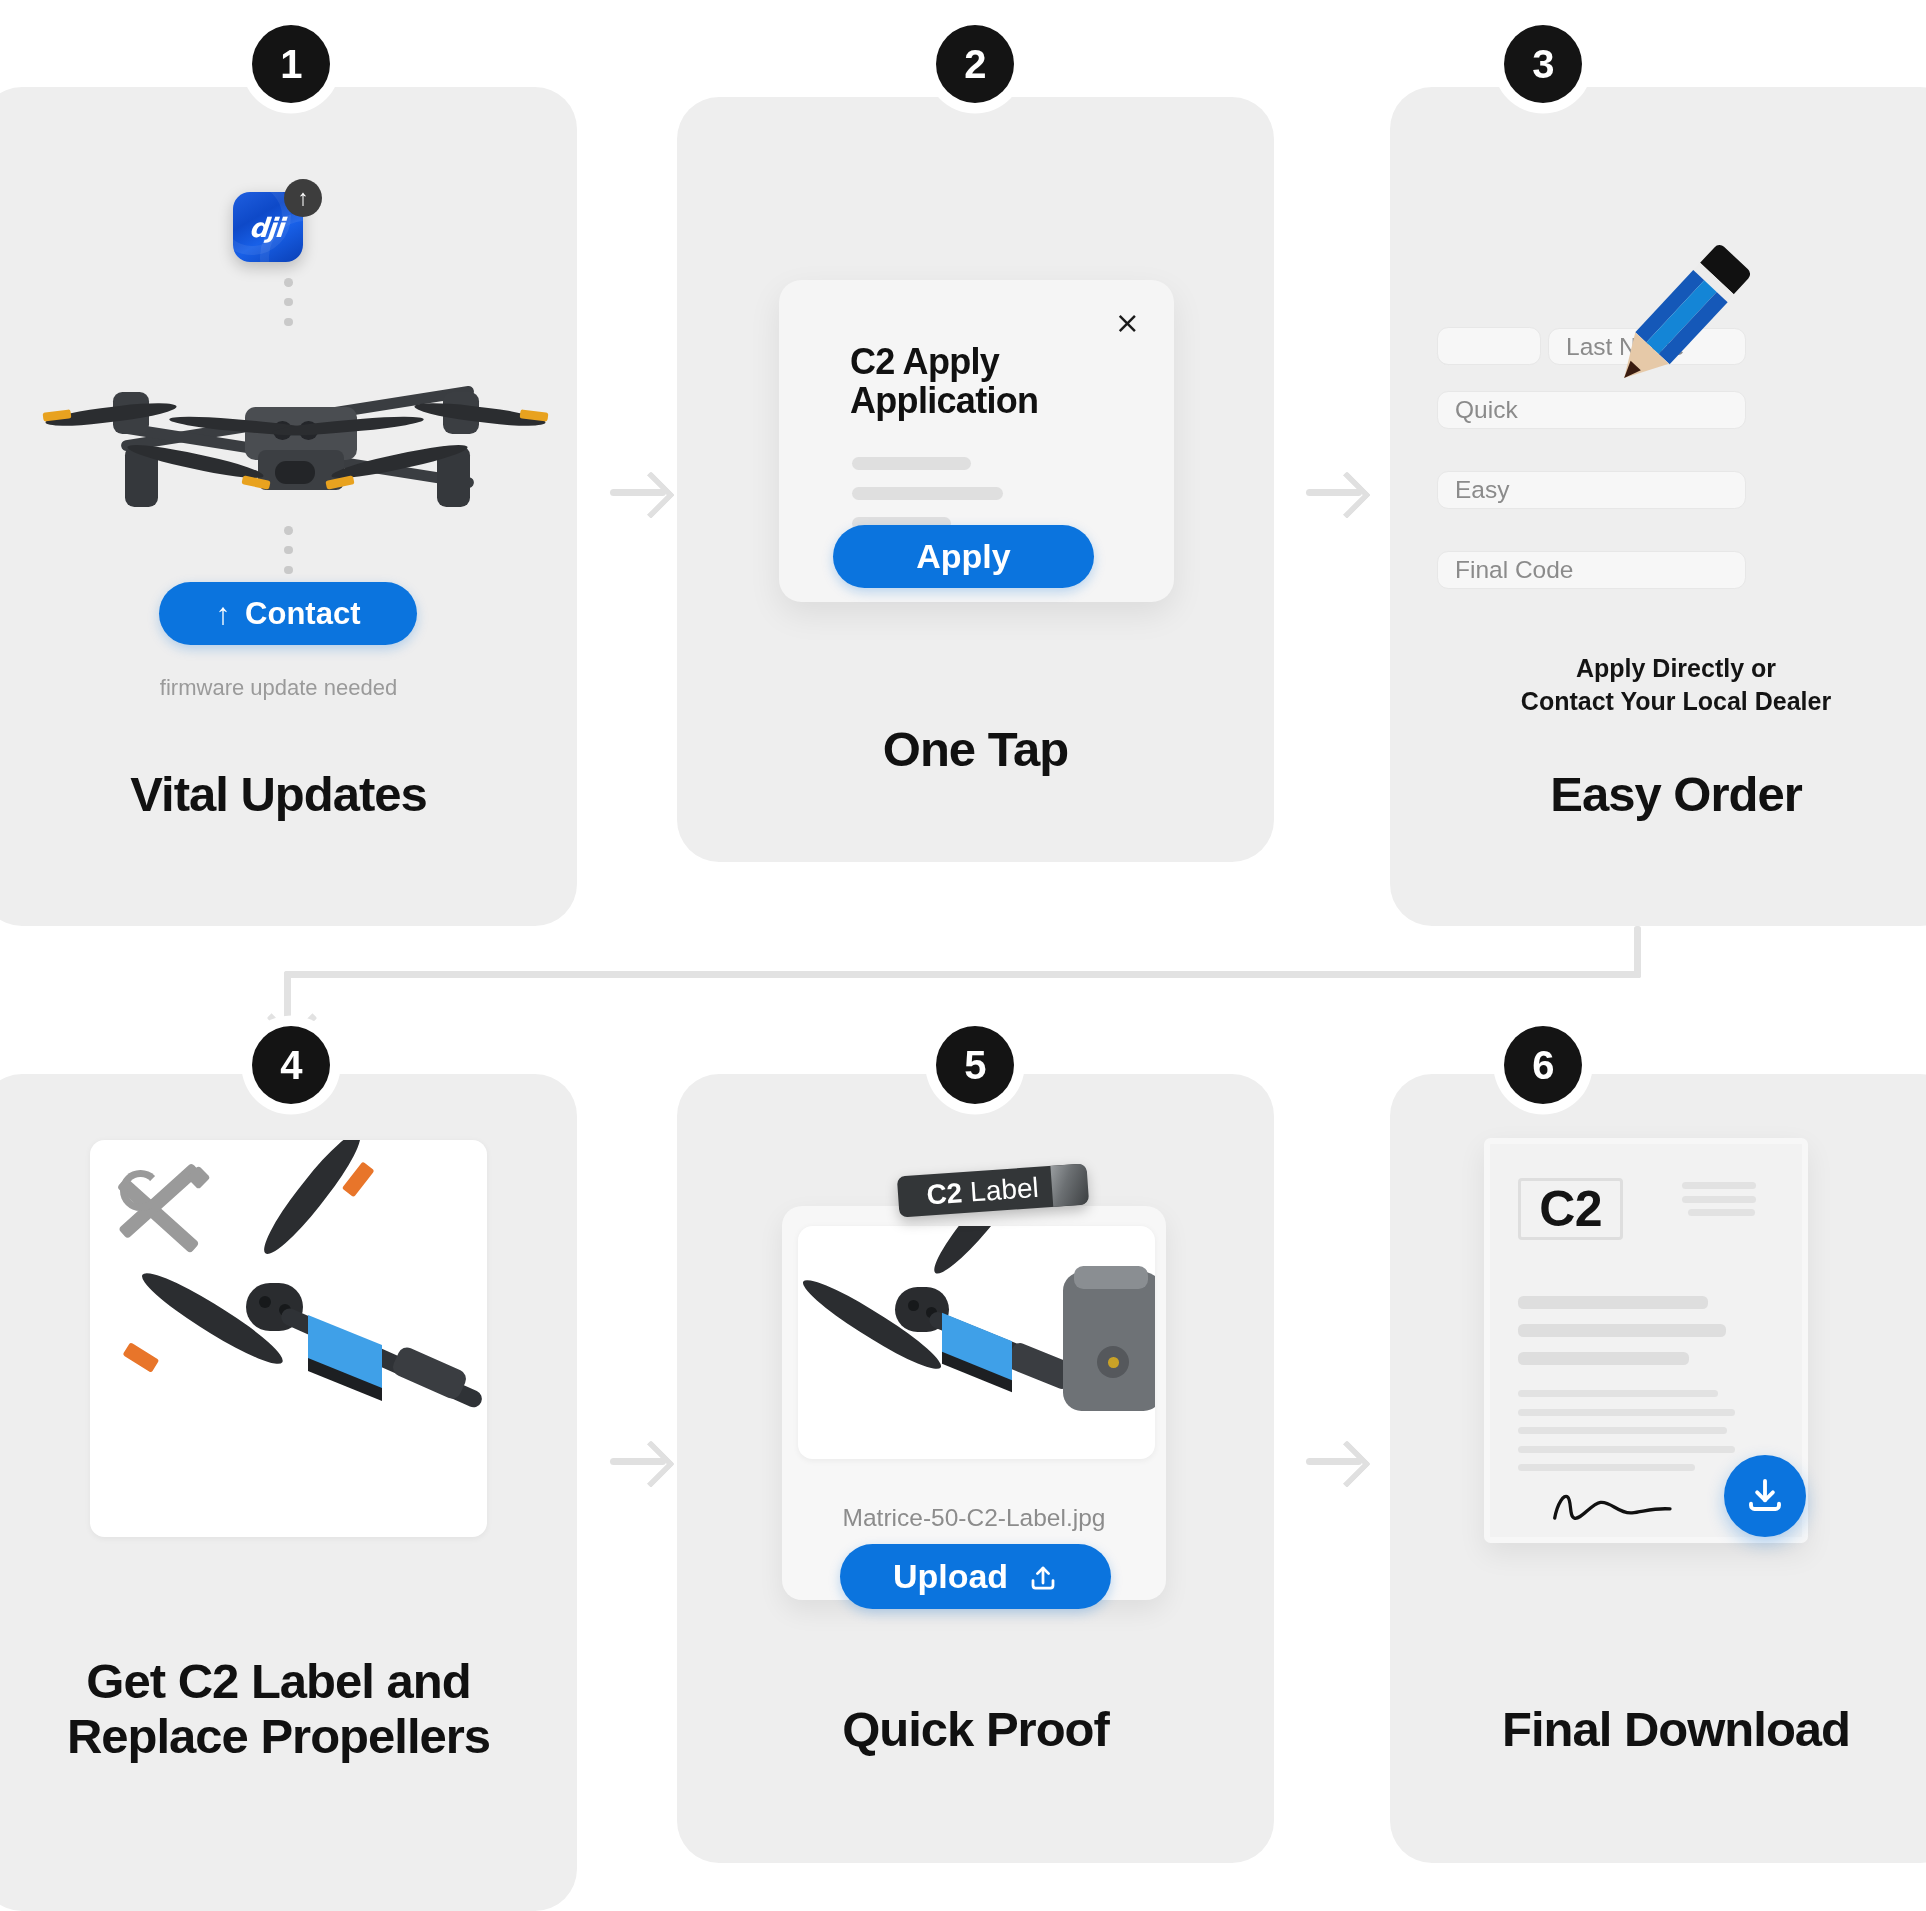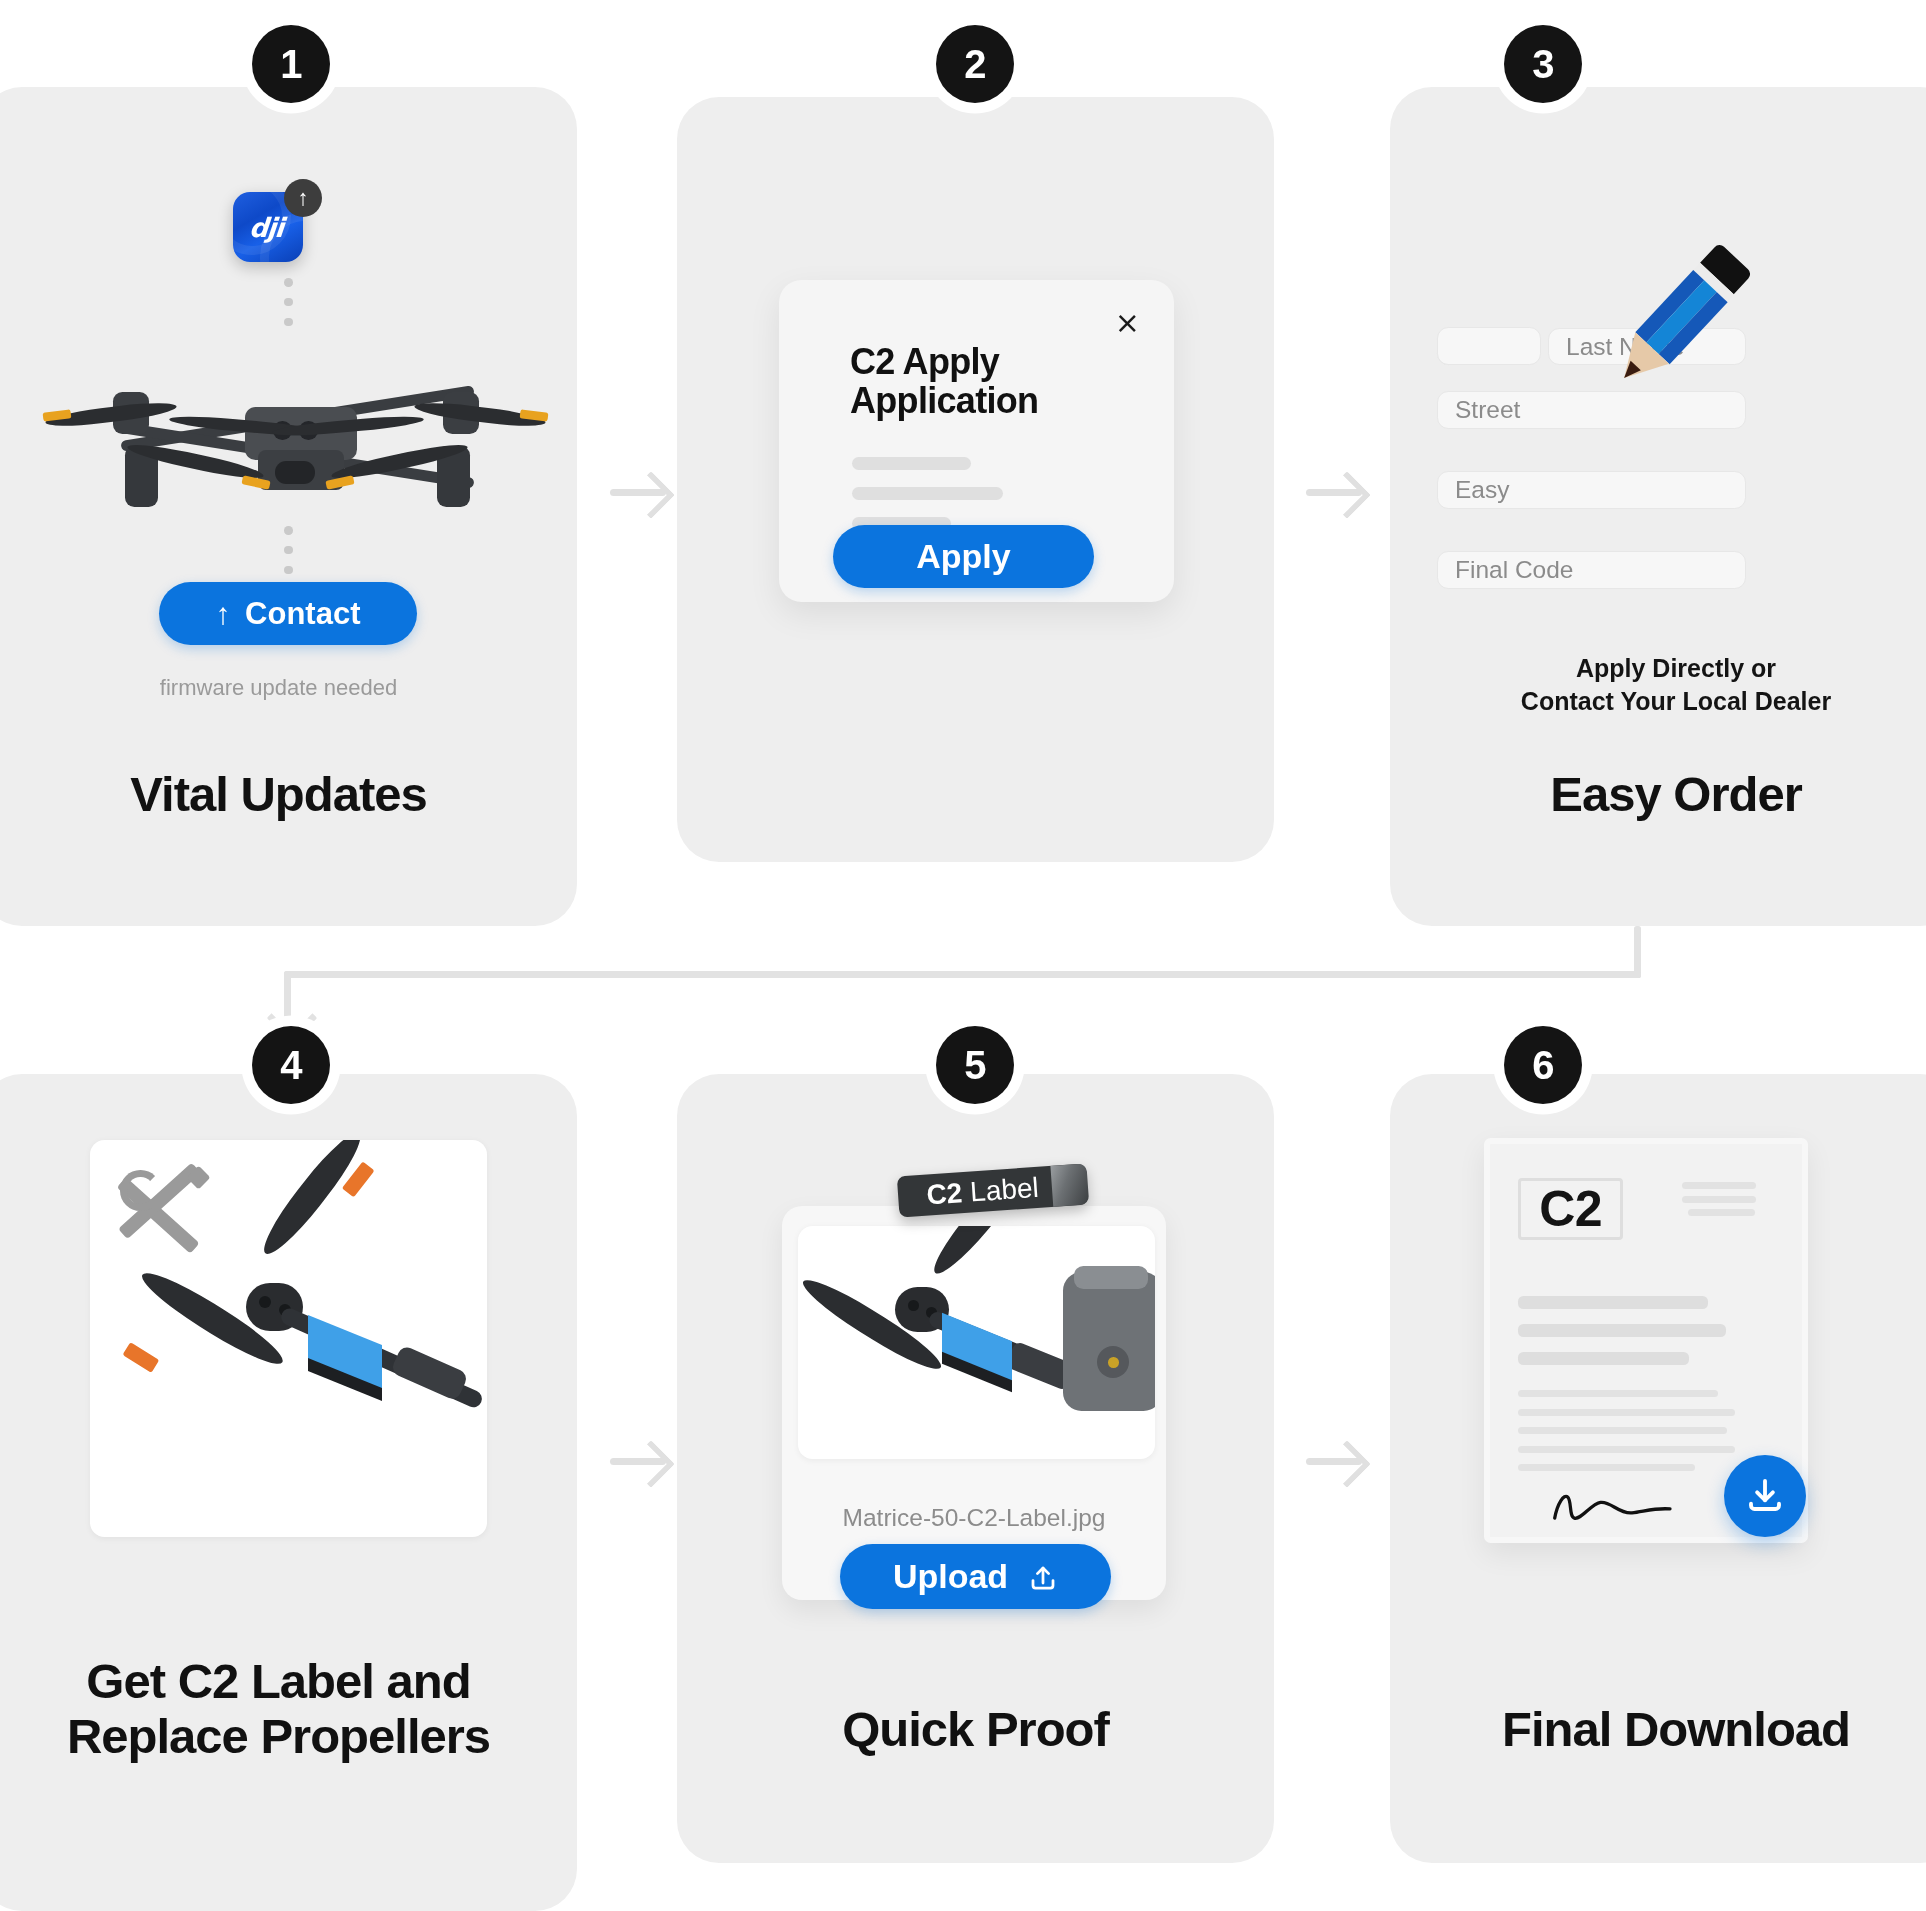--- a/index.html
+++ b/index.html
@@ -312,37 +312,38 @@
       <div>Application</div>
     </div>
     <div class="modal-close" style="right:34px;top:28px;">×</div>
     <div class="skel" style="left:73px;top:177px;width:119px;"></div>
     <div class="skel" style="left:73px;top:207px;width:151px;"></div>
     <div class="skel" style="left:73px;top:237px;width:99px;"></div>
   </div>
 
   <div class="btn-blue" style="left:833px;top:525px;width:261px;height:63px;font-size:34px;">Apply</div>
 
+  <div class="card-title" style="top:722px;left:677px;width:597px;">One Tap</div>
 
   <div class="h-arrow" style="left:1306px;top:489px;"></div>
 
   <div class="card" style="left:1390px;top:87px;width:572px;height:839px;"></div>
   <div class="badge" style="left:1504px;top:25px;">3</div>
 
   <div class="field" style="left:1437px;top:328px;width:103px;height:37px;">
     <span>First Name</span>
   </div>
   <div class="field" style="left:1548px;top:328px;width:198px;height:37px;">
     <span>Last Name</span>
   </div>
 
   <div class="field" style="left:1437px;top:327px;width:104px;height:38px;"></div>
 
   <div class="field" style="left:1437px;top:391px;width:309px;height:38px;">
-    <span>Street</span>
+    <span>Quick</span>
   </div>
   <div class="field" style="left:1437px;top:471px;width:309px;height:38px;">
     <span>Easy</span>
   </div>
   <div class="field" style="left:1437px;top:551px;width:309px;height:38px;">
     <span>Final Code</span>
   </div>
 
   <div class="pencil" style="left:1693px;top:218px;width:152px;height:152px;">
     <div style="position:absolute;left:20px;top:40px;width:46px;height:165px;transform:rotate(43deg);transform-origin:50% 0;">

